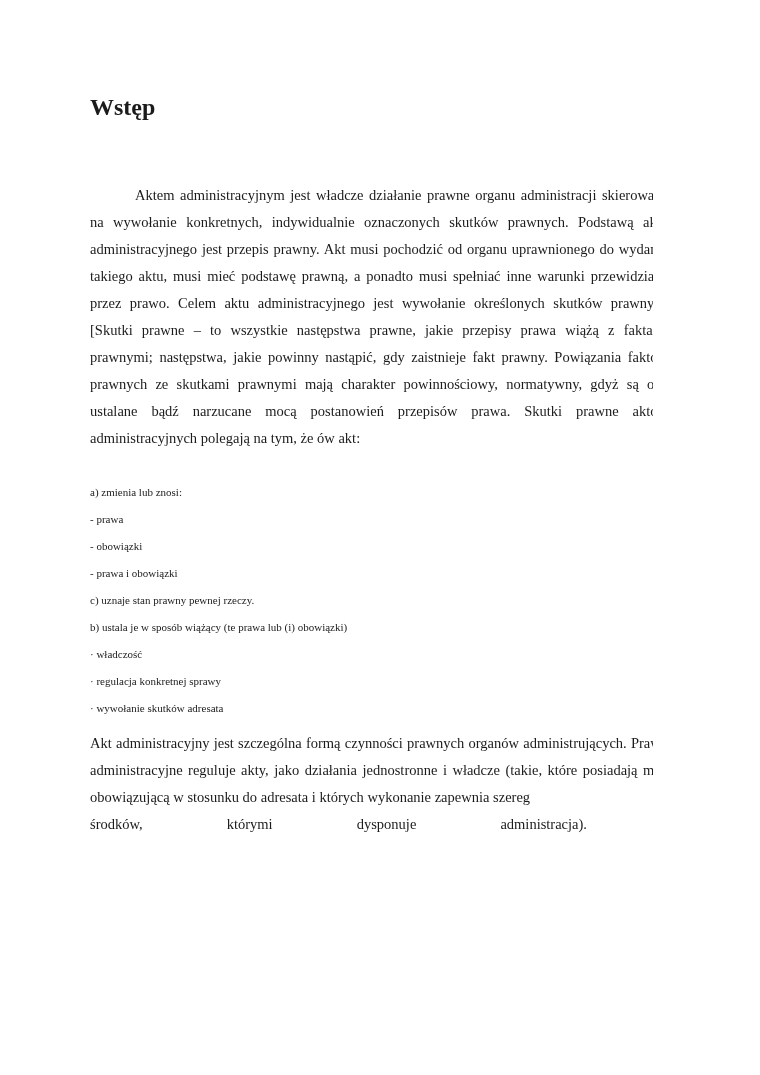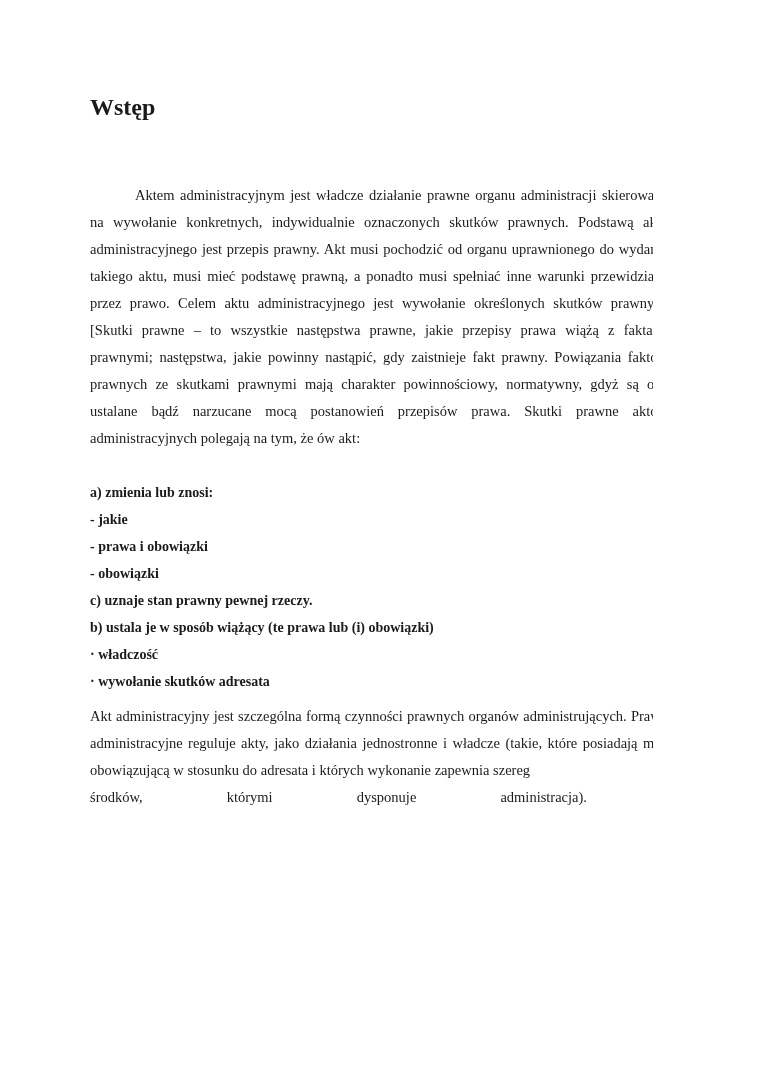--- a/index.html
+++ b/index.html
@@ -35,24 +35,23 @@
     margin: 0;
   }
   .para.intro {
     margin-top: 62px;
     text-indent: 45px;
   }
   .list-block {
     margin-top: 27px;
   }
   .list-line {
-    font-size: 14px;
+    font-size: 11px;
     line-height: 27px;
     white-space: pre-wrap;
-    font-weight: bold;
   }
   .para.closing {
     margin-top: 8px;
     font-family: Liberation Serif, serif;
   }
   .spread-line {
     display: flex;
     justify-content: space-between;
     width: 497px;
     font-size: 14.5px;
@@ -72,26 +71,27 @@
 
 <div class="page">
   <div class="content">
 
     <h1 class="doc-title">Wstęp</h1>
 
     <p class="para intro">Aktem administracyjnym jest władcze działanie prawne organu administracji skierowane na wywołanie konkretnych, indywidualnie oznaczonych skutków prawnych. Podstawą aktu administracyjnego jest przepis prawny. Akt musi pochodzić od organu uprawnionego do wydania takiego aktu, musi mieć podstawę prawną, a ponadto musi spełniać inne warunki przewidziane przez prawo. Celem aktu administracyjnego jest wywołanie określonych skutków prawnych [Skutki prawne – to wszystkie następstwa prawne, jakie przepisy prawa wiążą z faktami prawnymi; następstwa, jakie powinny nastąpić, gdy zaistnieje fakt prawny. Powiązania faktów prawnych ze skutkami prawnymi mają charakter powinnościowy, normatywny, gdyż są one ustalane bądź narzucane mocą postanowień przepisów prawa. Skutki prawne aktów administracyjnych polegają na tym, że ów akt:</p>
 
     <div class="list-block">
       <div class="list-line">a) zmienia lub znosi:</div>
-      <div class="list-line">- jakie</div>
+      <div class="list-line">- prawa</div>
+      <div class="list-line">- obowiązki</div>
       <div class="list-line">- prawa i obowiązki</div>
-      <div class="list-line">- obowiązki</div>
       <div class="list-line">c) uznaje stan prawny pewnej rzeczy.</div>
       <div class="list-line">b) ustala je w sposób wiążący (te prawa lub (i) obowiązki)</div>
       <div class="list-line">· władczość</div>
+      <div class="list-line">· regulacja konkretnej sprawy</div>
       <div class="list-line">· wywołanie skutków adresata</div>
     </div>
 
     <p class="para closing">Akt administracyjny jest szczególna formą czynności prawnych organów administrujących. Prawo administracyjne reguluje akty, jako działania jednostronne i władcze (takie, które posiadają moc obowiązującą w stosunku do adresata i których wykonanie zapewnia szereg</p>
 
     <div class="spread-line">
       <span>środków,</span>
       <span>którymi</span>
       <span>dysponuje</span>
       <span>administracja).</span>

